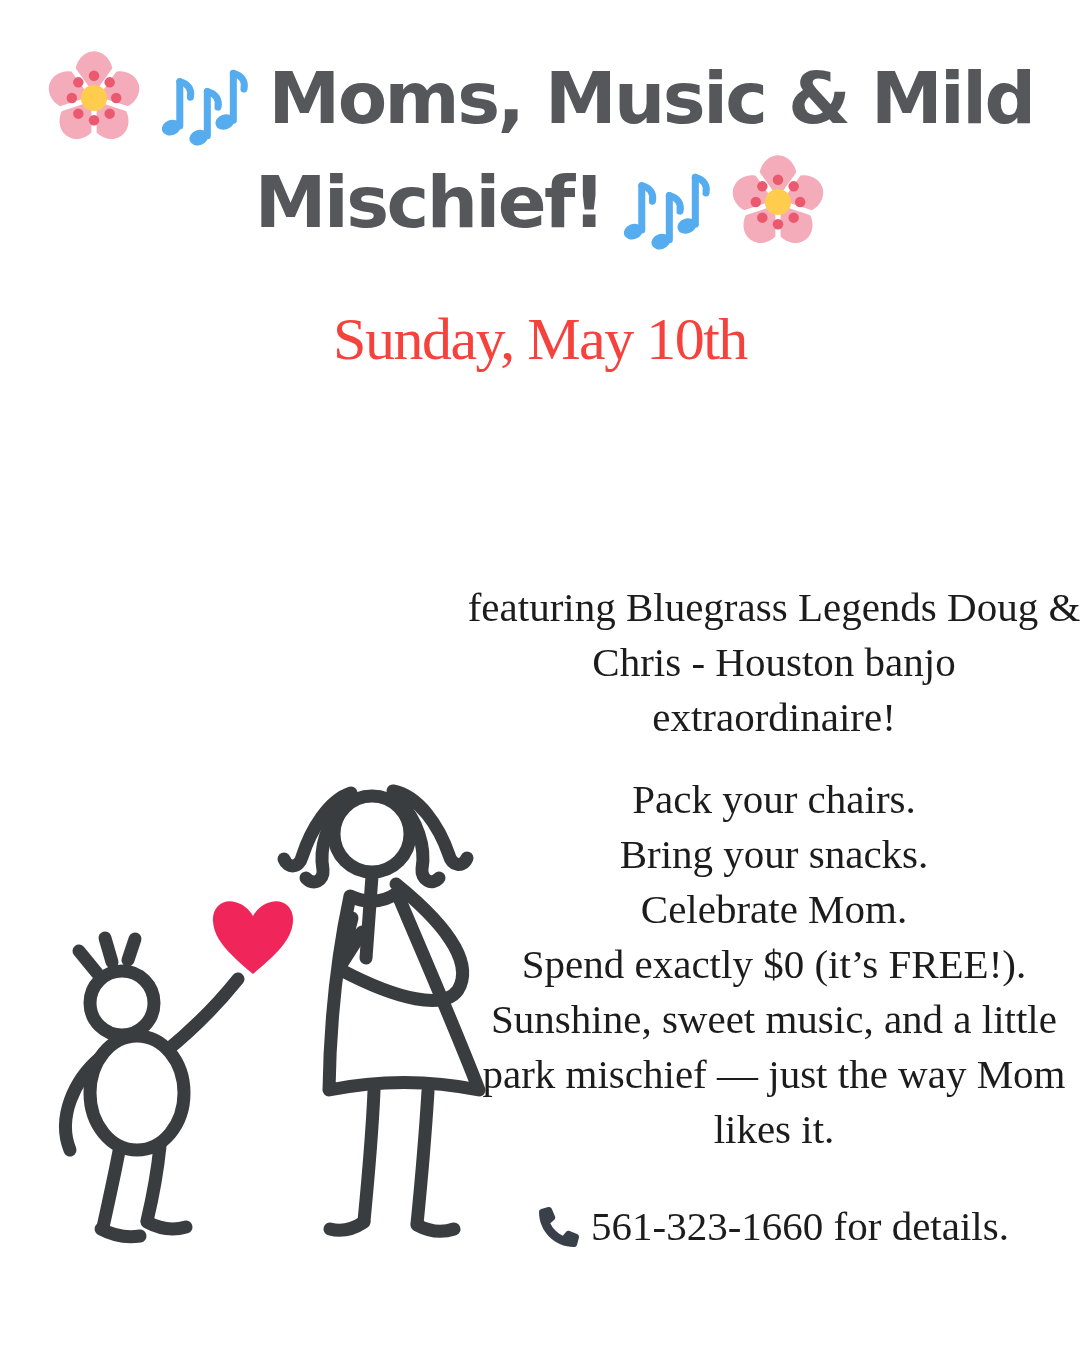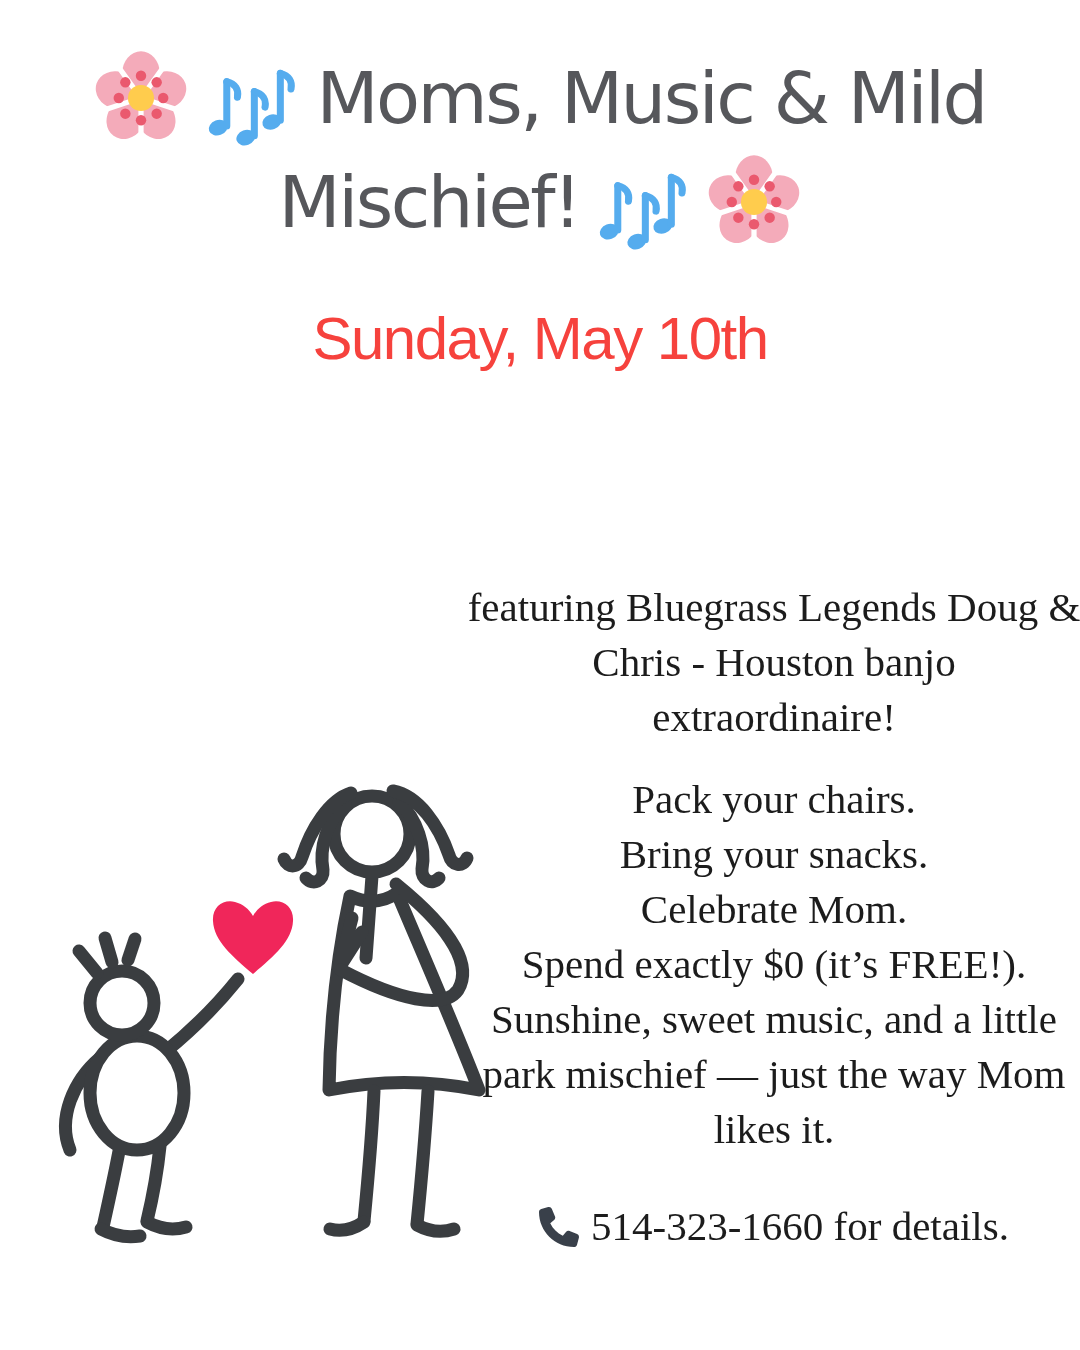--- a/index.html
+++ b/index.html
@@ -19,29 +19,29 @@
     position:relative;width:1080px;height:1350px;background:#ffffff;
     overflow:hidden;font-family:"Liberation Serif",serif;
   }
   
   .title-block{position:absolute;top:44px;left:0;width:1080px;text-align:center;}
   .title-line{
     display:flex;align-items:center;justify-content:center;gap:12px;
     height:108px;
     font-family:"DejaVu Sans",sans-serif;
     font-size:72px;letter-spacing:-2.5px;color:var(--title-gray);
-    font-weight:400;white-space:nowrap;
+    font-weight:700;white-space:nowrap;
   }
   .title-line + .title-line{margin-top:-4px;}
   .title-line .emoji{flex:0 0 auto;display:block;}
   .notes-emoji{margin-top:10px;}
   
   .schedule-block{
     position:absolute;top:298px;left:0;width:1080px;text-align:center;
-    font-family:Liberation Sans, sans-serif;color:var(--accent-red);
+    font-family:Liberation Serif, serif;color:var(--accent-red);
     font-size:60px;line-height:82px;letter-spacing:-1.5px;font-weight:500;
   }
   
   .info-column{
     position:absolute;top:580px;left:466px;width:616px;text-align:center;
     color:var(--body-text);font-size:41px;line-height:55px;
   }
   .info-column p{margin:0;}
   .info-checklist{margin-top:27px;}
   .info-vibe{margin-top:36px;}
@@ -204,17 +204,17 @@
       <div>Pack your chairs.</div>
       <div>Bring your snacks.</div>
       <div>Celebrate Mom.</div>
       <div>Spend exactly $0 (it’s FREE!).</div>
     </div>
     <p class="info-vibe">Sunshine, sweet music, and a little park mischief — just the way Mom likes it.</p>
     <div class="phone-row">
       <svg viewBox="0 0 512 512" width="40" height="40" aria-hidden="true">
         <path fill="var(--phone-icon)" d="M164.9 24.6c-7.7-18.6-28-28.5-47.4-23.2l-88 24C12.1 30.2 0 46 0 64C0 311.4 200.6 512 448 512c18 0 33.8-12.1 38.6-29.5l24-88c5.3-19.4-4.6-39.7-23.2-47.4l-96-40c-16.3-6.8-35.2-2.1-46.3 11.6L304.7 368C234.3 334.7 177.3 277.7 144 207.3L193.3 167c13.7-11.2 18.4-30 11.6-46.3l-40-96z"></path>
       </svg>
-      <span>514-323-1660 for details.</span>
+      <span>561-323-1660 for details.</span>
     </div>
   </section>
 
 </div>
 
 </body></html>

